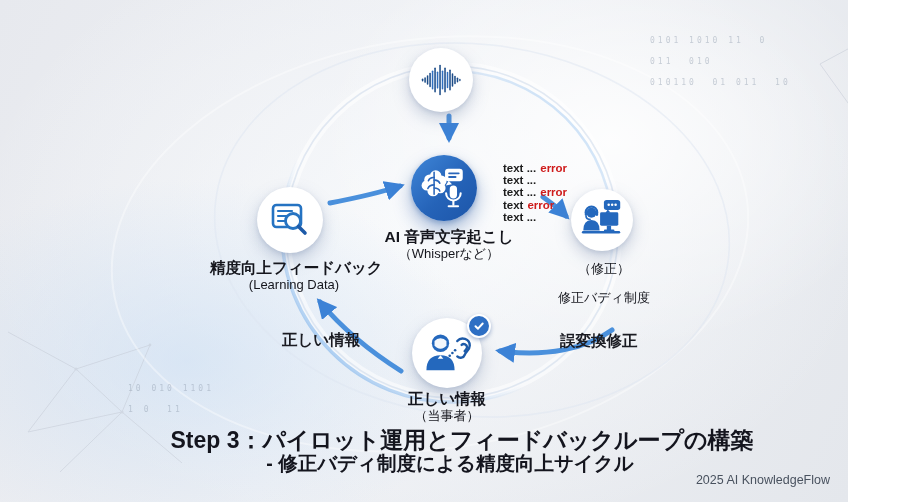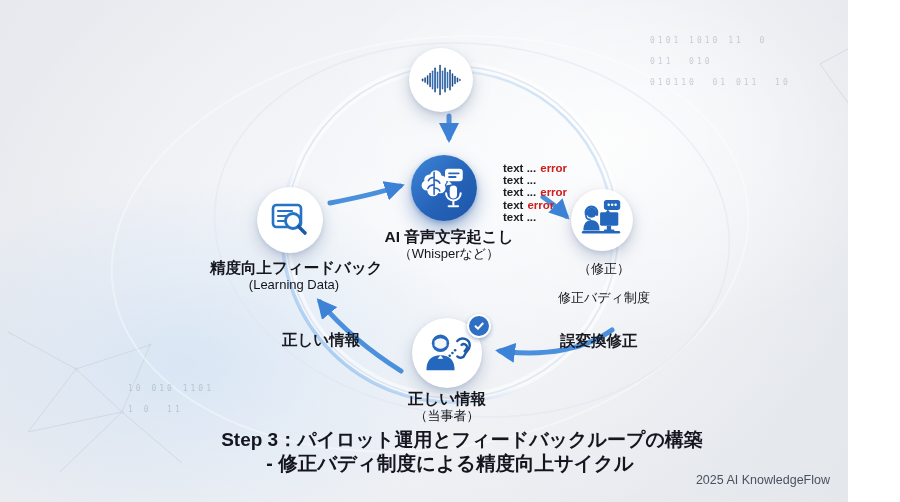--- a/index.html
+++ b/index.html
@@ -18,21 +18,21 @@
   .node-blue{background:linear-gradient(135deg,#3f86d8 0%,#2563b8 55%,#1c55a8 100%);
         box-shadow:0 9px 18px rgba(35,85,160,0.4), 0 2px 5px rgba(35,85,160,0.3);}
   .node-label{position:absolute;text-align:center;color:#15161d;line-height:1.15;white-space:nowrap;}
   .lbl-main{font-size:15.5px;font-weight:bold;}
   .lbl-sub{font-size:13px;font-weight:normal;margin-top:1px;}
   .lbl-note{font-size:13px;font-weight:normal;margin-top:14px;}
   .flow-label{position:absolute;font-size:15.5px;font-weight:bold;color:#1a1b22;white-space:nowrap;}
   .transcript{position:absolute;left:503px;top:162px;font-size:11.5px;line-height:12.2px;font-weight:bold;color:#1c1c1c;white-space:nowrap;}
   .transcript .err{color:#cf1c1c;margin-left:4px;}
   .title-block{position:absolute;left:0;top:428px;width:900px;text-align:center;color:#14151e;}
-  .title-line1{font-size:19px;font-weight:bold;line-height:24px;padding-left:24px;}
+  .title-line1{font-size:23px;font-weight:bold;line-height:24px;padding-left:24px;}
   .title-line2{font-size:19.5px;font-weight:bold;line-height:23px;}
   .credit{position:absolute;right:18px;top:473px;font-size:12.5px;color:#49525f;margin-left:8px;}
   .digits{position:absolute;font-family:"DejaVu Sans Mono",monospace;font-size:8px;letter-spacing:3px;color:rgba(140,152,170,0.45);white-space:pre;line-height:21px;}
   .digits-vert{writing-mode:vertical-rl;letter-spacing:5px;line-height:10px;}
   .badge{position:absolute;width:20px;height:20px;border-radius:50%;background:#2e6fc4;border:2px solid #fff;
          display:flex;align-items:center;justify-content:center;box-shadow:0 2px 4px rgba(40,80,150,0.4);}
 </style>
 </head>
 <body>
 

